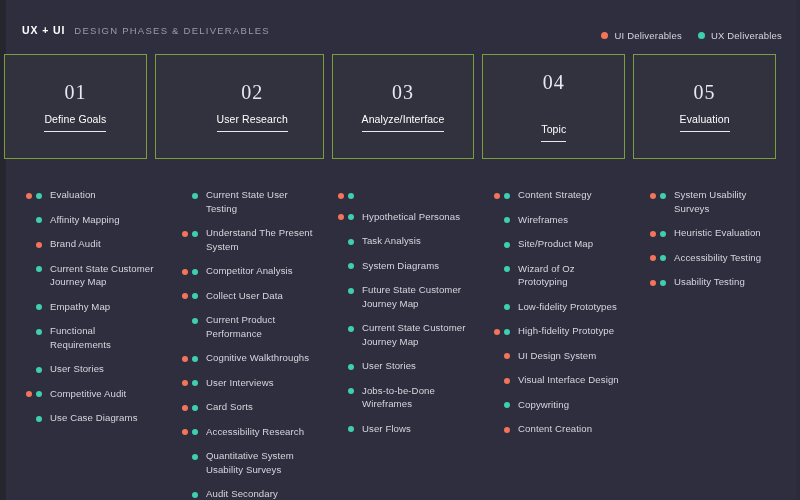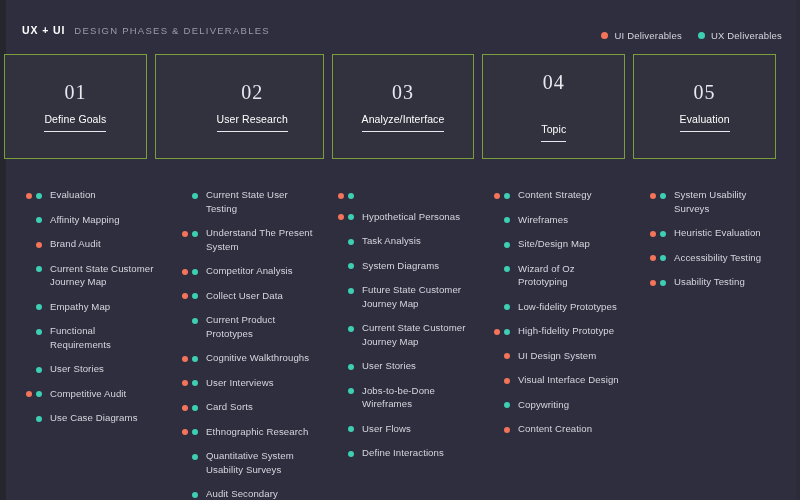--- a/index.html
+++ b/index.html
@@ -186,21 +186,21 @@
           <div class="dots">
             <span class="dot" style="background: rgb(244, 116, 90);"></span>
             <span class="dot" style="background: rgb(62, 207, 178);"></span>
           </div>
           <div class="item-label">Collect User Data</div>
         </div>
         <div class="item">
           <div class="dots">
             <span class="dot" style="background: rgb(62, 207, 178);"></span>
           </div>
-          <div class="item-label">Current Product Prototypes</div>
+          <div class="item-label">Current Product Performance</div>
         </div>
         <div class="item">
           <div class="dots">
             <span class="dot" style="background: rgb(244, 116, 90);"></span>
             <span class="dot" style="background: rgb(62, 207, 178);"></span>
           </div>
           <div class="item-label">Cognitive Walkthroughs</div>
         </div>
         <div class="item">
           <div class="dots">
@@ -214,21 +214,21 @@
             <span class="dot" style="background: rgb(244, 116, 90);"></span>
             <span class="dot" style="background: rgb(62, 207, 178);"></span>
           </div>
           <div class="item-label">Card Sorts</div>
         </div>
         <div class="item">
           <div class="dots">
             <span class="dot" style="background: rgb(244, 116, 90);"></span>
             <span class="dot" style="background: rgb(62, 207, 178);"></span>
           </div>
-          <div class="item-label">Ethnographic Research</div>
+          <div class="item-label">Accessibility Research</div>
         </div>
         <div class="item">
           <div class="dots">
             <span class="dot" style="background: rgb(62, 207, 178);"></span>
           </div>
           <div class="item-label">Quantitative System Usability Surveys</div>
         </div>
         <div class="item">
           <div class="dots">
             <span class="dot" style="background: rgb(62, 207, 178);"></span>
@@ -285,46 +285,40 @@
             <span class="dot" style="background: rgb(62, 207, 178);"></span>
           </div>
           <div class="item-label">Jobs-to-be-Done Wireframes</div>
         </div>
         <div class="item">
           <div class="dots">
             <span class="dot" style="background: rgb(62, 207, 178);"></span>
           </div>
           <div class="item-label">User Flows</div>
         </div>
-        <div class="item">
-          <div class="dots">
-            <span class="dot" style="background: rgb(62, 207, 178);"></span>
-          </div>
-          <div class="item-label">Define Interactions</div>
-        </div>
       </div>
       <div class="col">
         <div class="item">
           <div class="dots">
             <span class="dot" style="background: rgb(244, 116, 90);"></span>
             <span class="dot" style="background: rgb(62, 207, 178);"></span>
           </div>
           <div class="item-label">Content Strategy</div>
         </div>
         <div class="item">
           <div class="dots">
             <span class="dot" style="background: rgb(62, 207, 178);"></span>
           </div>
           <div class="item-label">Wireframes</div>
         </div>
         <div class="item">
           <div class="dots">
             <span class="dot" style="background: rgb(62, 207, 178);"></span>
           </div>
-          <div class="item-label">Site/Design Map</div>
+          <div class="item-label">Site/Product Map</div>
         </div>
         <div class="item">
           <div class="dots">
             <span class="dot" style="background: rgb(62, 207, 178);"></span>
           </div>
           <div class="item-label">Wizard of Oz Prototyping</div>
         </div>
         <div class="item">
           <div class="dots">
             <span class="dot" style="background: rgb(62, 207, 178);"></span>

